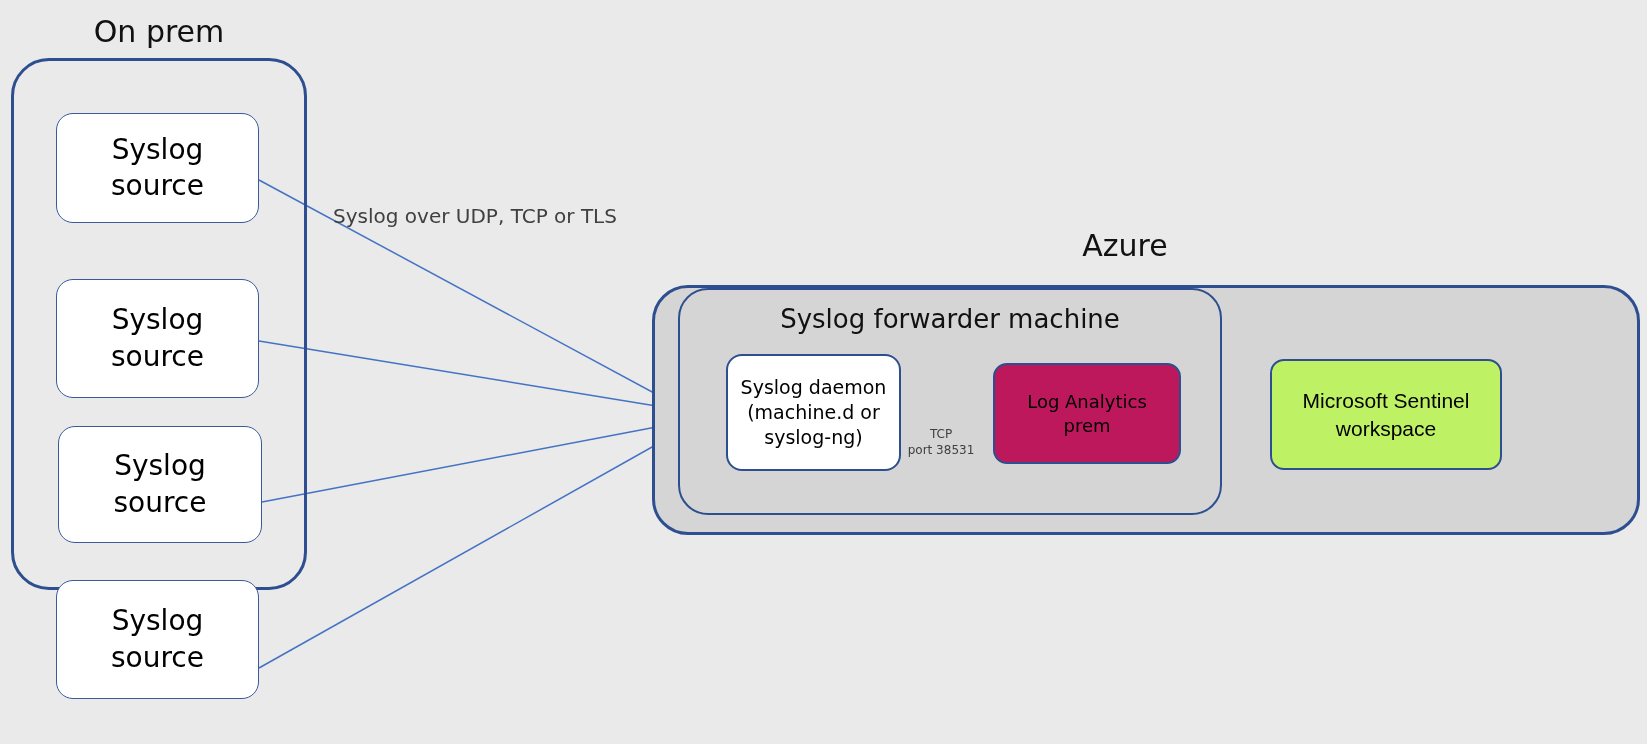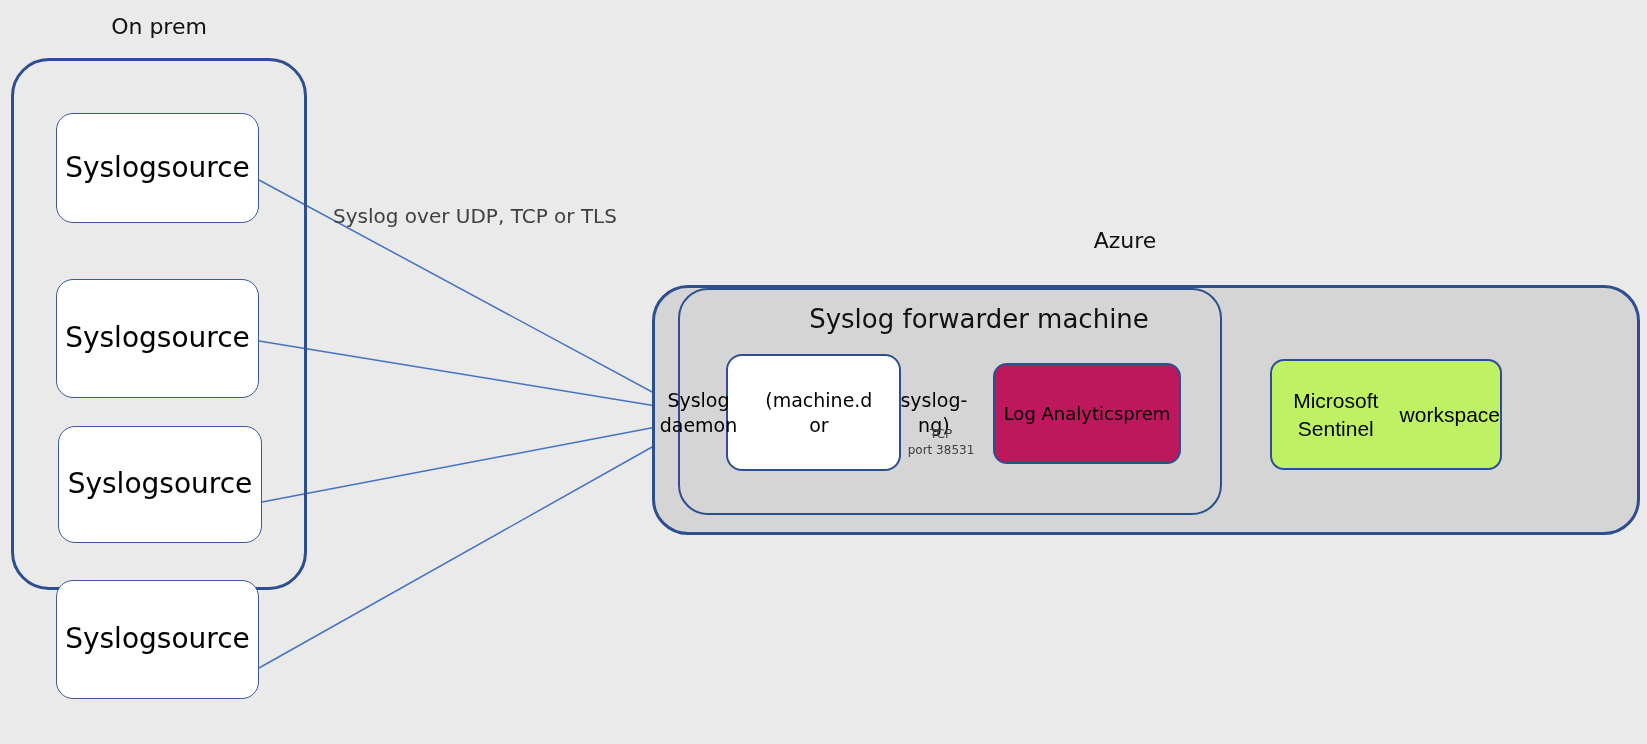--- a/index.html
+++ b/index.html
@@ -14,39 +14,39 @@
     height: 744px;
     background: #eaeaea;
     font-family: "DejaVu Sans", "Liberation Sans", sans-serif;
     overflow: hidden;
   }
   
   .rbox {
     position: absolute;
     box-sizing: border-box;
     display: flex;
-    flex-direction: row;
+    flex-direction: column;
     align-items: center;
     justify-content: center;
     text-align: center;
     color: #000;
     line-height: 1.30;
   }
   .container-box {
     position: absolute;
     box-sizing: border-box;
     border: 2.5px solid #2e4f8f;
     border-radius: 34px;
     background: transparent;
   }
   .group-title {
     position: absolute;
     text-align: center;
     color: #111;
-    font-size: 22px;
+    font-size: 30px;
     font-family: "DejaVu Sans", "Liberation Sans", sans-serif;
     white-space: nowrap;
   }
   
   #onprem-container {
     left: 11px; top: 58px; width: 296px; height: 532px;
     border-width: 3px;
     border-color: #2e4f8f;
     border-radius: 38px;
   }
@@ -76,31 +76,30 @@
   #azure-title { left: 980px; top: 228px; width: 290px; }
 
   
   #forwarder-container {
     left: 678px; top: 288px; width: 544px; height: 227px;
     background: #d5d5d5;
     border-width: 2.5px;
     border-radius: 30px;
   }
   #forwarder-title {
-    left: 707px; top: 304px; width: 544px;
+    left: 678px; top: 304px; width: 544px;
     font-size: 26px;
   }
 
   #daemon-box {
     left: 726px; top: 354px; width: 175px; height: 117px;
     background: #ffffff;
     border: 2px solid #2e4f8f;
     border-radius: 16px;
     font-size: 19px;
-    gap: 28px;
   }
   #agent-box {
     left: 993px; top: 363px; width: 188px; height: 101px;
     background: #be185d;
     border: 2.2px solid #2e4f8f;
     border-radius: 14px;
     font-size: 18px;
   }
   #sentinel-box {
     left: 1270px; top: 359px; width: 232px; height: 111px;

